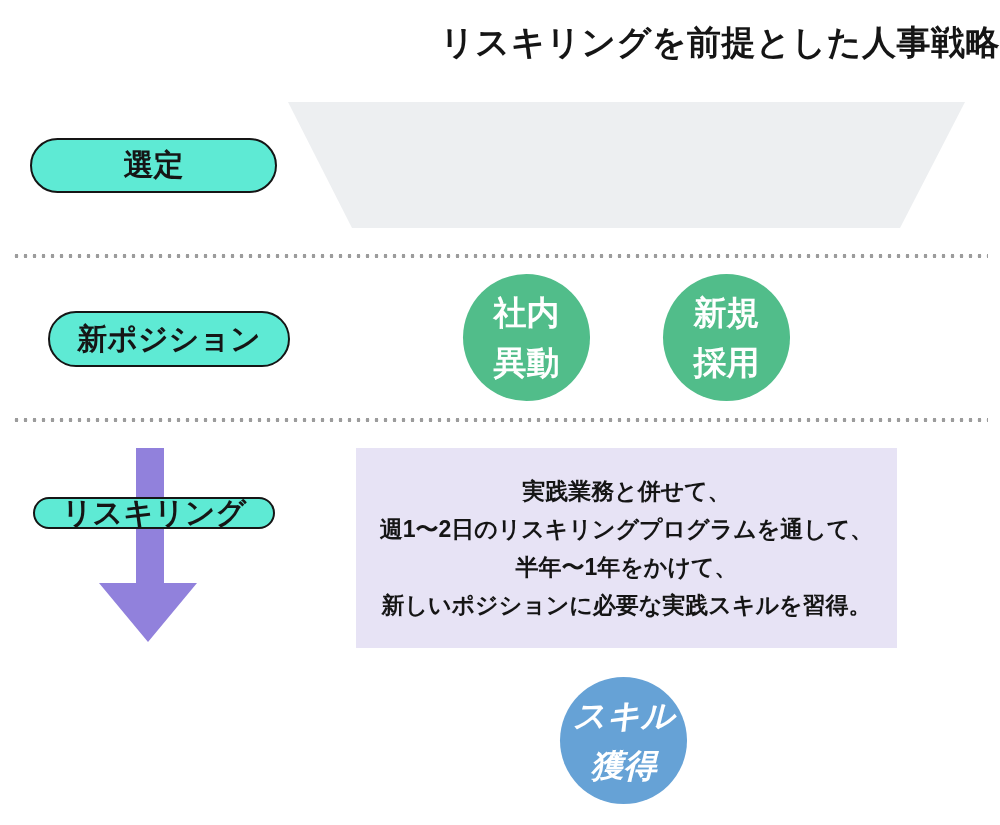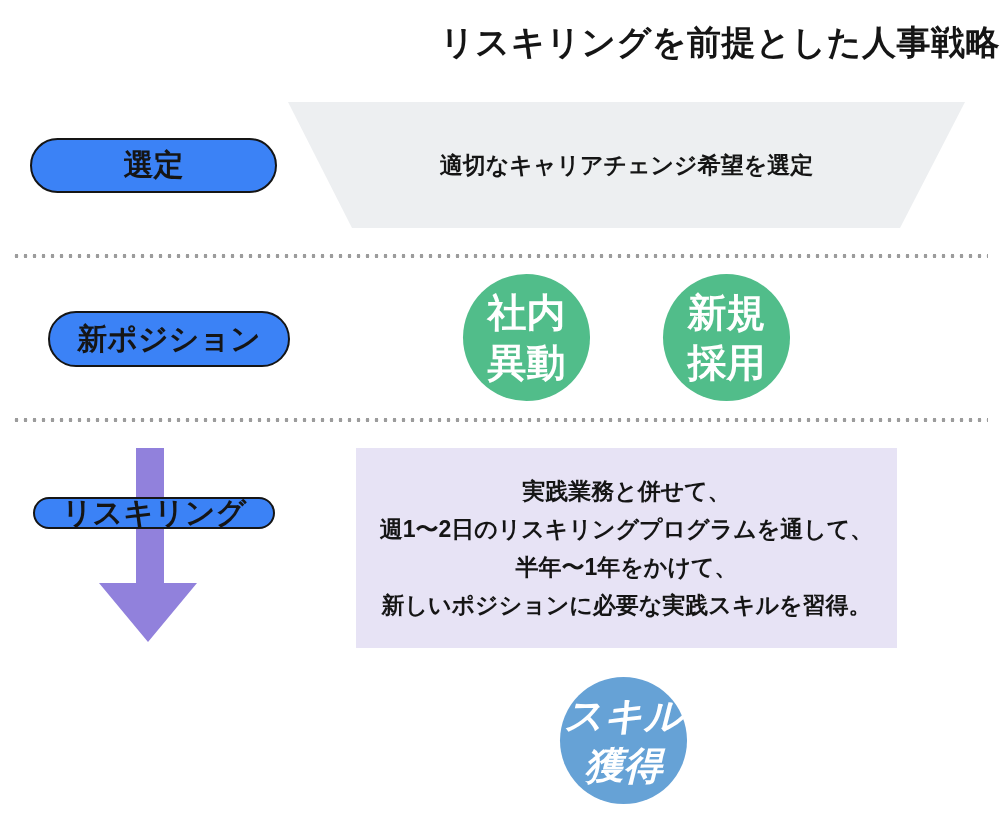--- a/index.html
+++ b/index.html
@@ -46,21 +46,21 @@
   .trapezoid .panel-line {
     font-size: 23px;
     font-weight: 700;
     line-height: 1;
     text-align: center;
   }
   
   .pill {
     position: absolute;
     box-sizing: border-box;
-    background: #3b82f6;
+    background: #5eead4;
     border: 2px solid var(--ink, #111);
     border-radius: 30px;
     display: flex;
     align-items: center;
     justify-content: center;
     font-size: 30px;
     font-weight: 700;
     z-index: 2;
   }
   .pill1 { left: 30px;  top: 138px; width: 247px; height: 55px; }
@@ -83,21 +83,21 @@
   .circle {
     position: absolute;
     width: 127px;
     height: 127px;
     border-radius: 50%;
     display: flex;
     flex-direction: column;
     align-items: center;
     justify-content: center;
     color: #ffffff;
-    font-size: 39px;
+    font-size: 33px;
     font-weight: 700;
     line-height: 37px;
     text-align: center;
     gap: 13px;
   }
   .circle.green { background: var(--green, #51bd8a); }
   .circle.blue  { background: var(--blue,  #66a2d6); }
   .circle-a { left: 463px; top: 274px; }
   .circle-b { left: 663px; top: 274px; }
   .circle-result { left: 560px; top: 677px; font-style: italic; }
@@ -133,21 +133,20 @@
   }
 </style>
 </head>
 <body>
 
 <div class="stage">
 
   <h1 class="title">リスキリングを前提とした人事戦略</h1>
 
   <div class="trapezoid">
-    <div class="panel-line">適切なキャリアチェンジ希望を選定</div>
   </div>
   <div class="pill pill1">選定</div>
 
   <div class="dots dots1"></div>
 
   <div class="pill pill2">新ポジション</div>
   <div class="circle green circle-a">
     <span>社内</span>
     <span>異動</span>
   </div>

